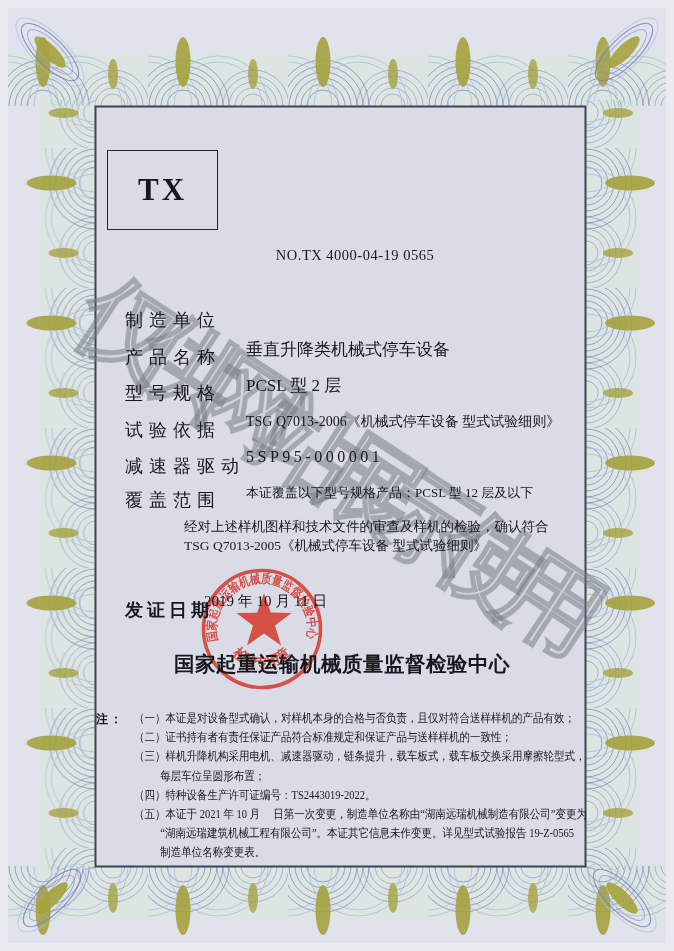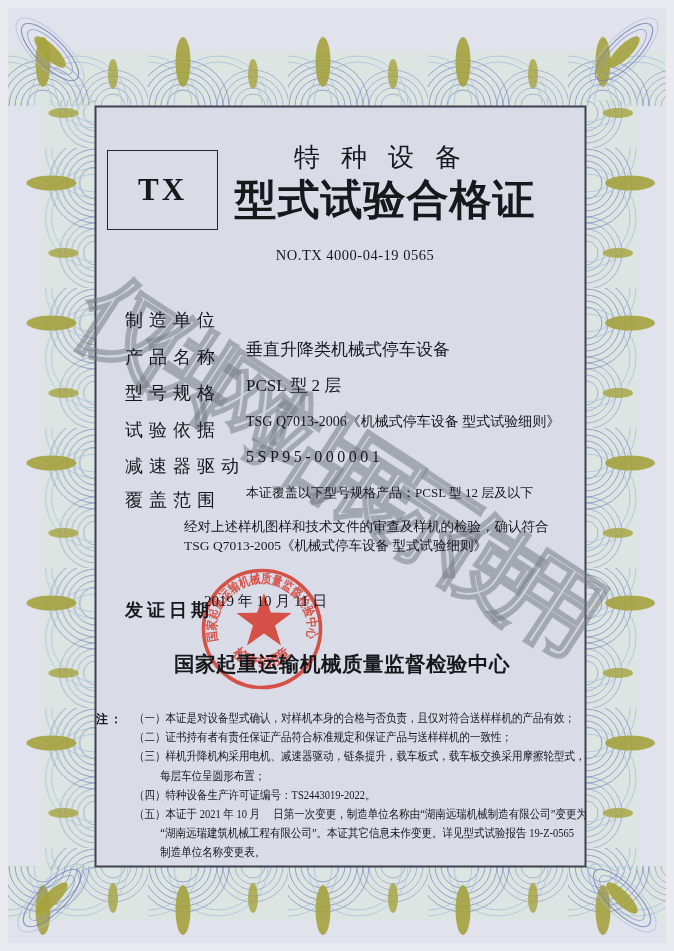--- a/index.html
+++ b/index.html
@@ -221,22 +221,20 @@
     <textPath href="#sealBottomArc" startOffset="1" textLength="66" lengthAdjust="spacingAndGlyphs">检验专用章</textPath>
   </text>
 </svg>
 </div>
 
 <div class="layer" style="pointer-events:none;">
 
   <div class="tx-box">
     <span>TX</span>
   </div>
-  <div class="title-small">特种设备</div>
-  <div class="title-large">型式试验合格证</div>
   <div class="cert-no">NO.TX 4000-04-19 0565</div>
 
   <div class="flabel" style="top:300px">制造单位</div>
 
   <div class="flabel" style="top:337px">产品名称</div>
   <div class="fvalue" style="top:338px">垂直升降类机械式停车设备</div>
 
   <div class="flabel" style="top:373px">型号规格</div>
   <div class="fvalue" style="top:374px">PCSL 型 2 层</div>
 

